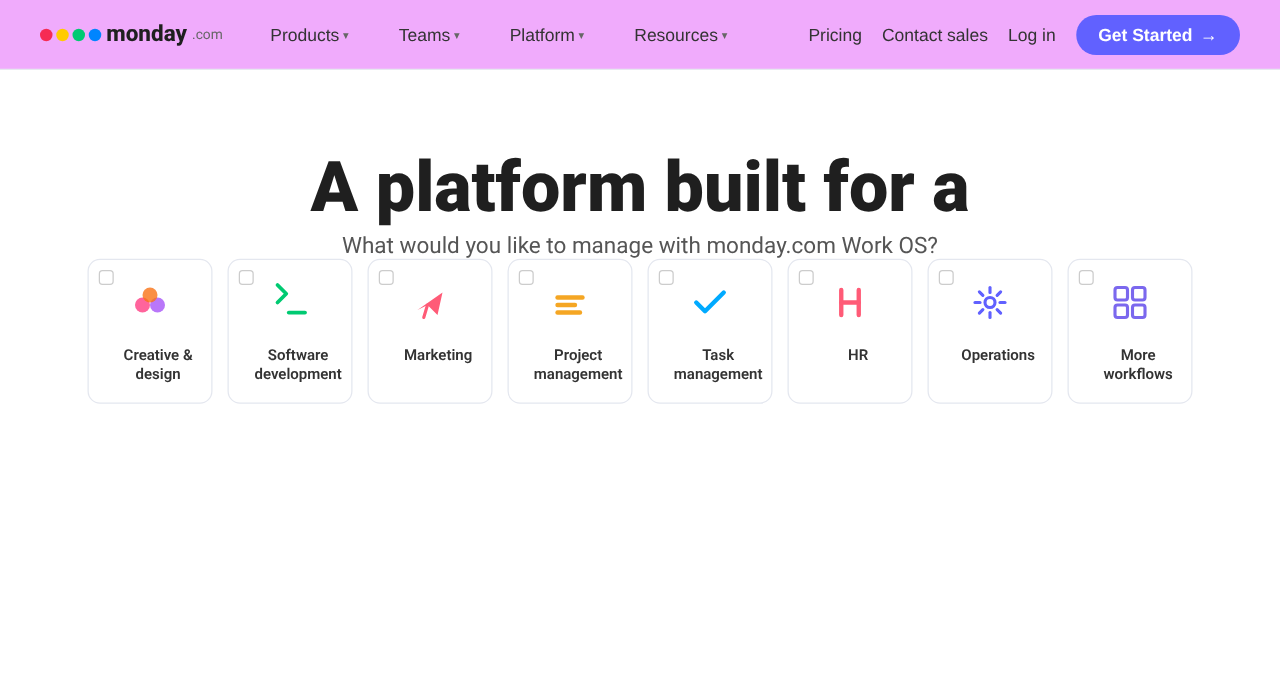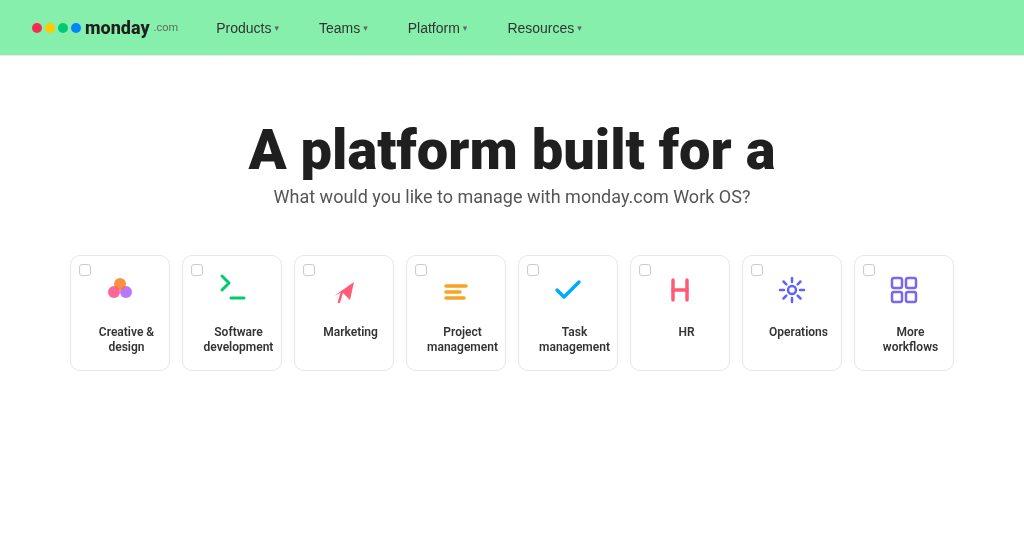--- a/index.html
+++ b/index.html
@@ -2,21 +2,21 @@
 <html><head>
   <meta charset="utf-8">
   <style>
     * { margin: 0; padding: 0; box-sizing: border-box; }
     body { font-family: -apple-system, BlinkMacSystemFont, 'Segoe UI', Roboto, sans-serif; background: #fff; color: #333; overflow-x: hidden; }
 
     
     nav {
       display: flex; align-items: center; justify-content: space-between;
       padding: 0 32px; height: 56px; border-bottom: 1px solid #e6e9ef;
-      position: sticky; top: 0; background: #86efac; z-index: 100;
+      position: sticky; top: 0; background: #f0abfc; z-index: 100;
     }
     .nav-left { display: flex; align-items: center; gap: 28px; }
     .logo { display: flex; align-items: center; gap: 4px; text-decoration: none; }
     .logo-mark { display: flex; gap: 3px; }
     .logo-dot { width: 10px; height: 10px; border-radius: 50%; }
     .logo-dot-1 { background: #f62b54; }
     .logo-dot-2 { background: #ffcb00; }
     .logo-dot-3 { background: #00ca72; }
     .logo-dot-4 { background: #0085ff; }
     .logo-text { font-weight: 800; font-size: 18px; color: #1f1f1f; }
@@ -35,21 +35,21 @@
     .nav-link { font-size: 14px; color: #333; font-weight: 500; cursor: pointer; background: none; border: none; }
     .btn-get-started {
       background: #6161ff; color: #fff; border: none;
       padding: 8px 18px; border-radius: 20px; font-size: 14px;
       font-weight: 600; cursor: pointer; display: flex; align-items: center; gap: 6px;
     }
 
     
     .hero { text-align: center; padding: 64px 20px 40px; }
     .hero h1 { font-size: 56px; font-weight: 900; line-height: 1.1; color: #1f1f1f; max-width: 700px; margin: 0 auto 4px; }
-    .hero p { font-size: 18px; color: #555; margin-bottom: 48px; }
+    .hero p { font-size: 18px; color: #555; }
 
     
     .cards-container { display: flex; justify-content: center; gap: 12px; flex-wrap: wrap; padding: 0 32px 48px; }
     .card {
       display: flex; flex-direction: column; align-items: center; justify-content: flex-start;
       width: 100px; padding: 16px 8px 14px; border: 1.5px solid #e4e7ef;
       border-radius: 10px; cursor: pointer; position: relative;
       transition: box-shadow 0.15s; background: #fff;
     }
     .card-checkbox {
@@ -86,20 +86,29 @@
       </button>
       <button class="nav-item">
         <span>Platform</span>
         <span class="chevron">▾</span>
       </button>
       <button class="nav-item">
         <span>Resources</span>
         <span class="chevron">▾</span>
       </button>
     </div>
+  </div>
+  <div class="nav-right">
+    <button class="nav-link">Pricing</button>
+    <button class="nav-link">Contact sales</button>
+    <button class="nav-link">Log in</button>
+    <button class="btn-get-started">
+      <span>Get Started</span>
+      <span>→</span>
+    </button>
   </div>
 </nav>
 
 <section class="hero">
   <h1>
     <span>A platform built for a</span><br>
   </h1>
   <p>What would you like to manage with monday.com Work OS?</p>
 
   <div class="cards-container">

